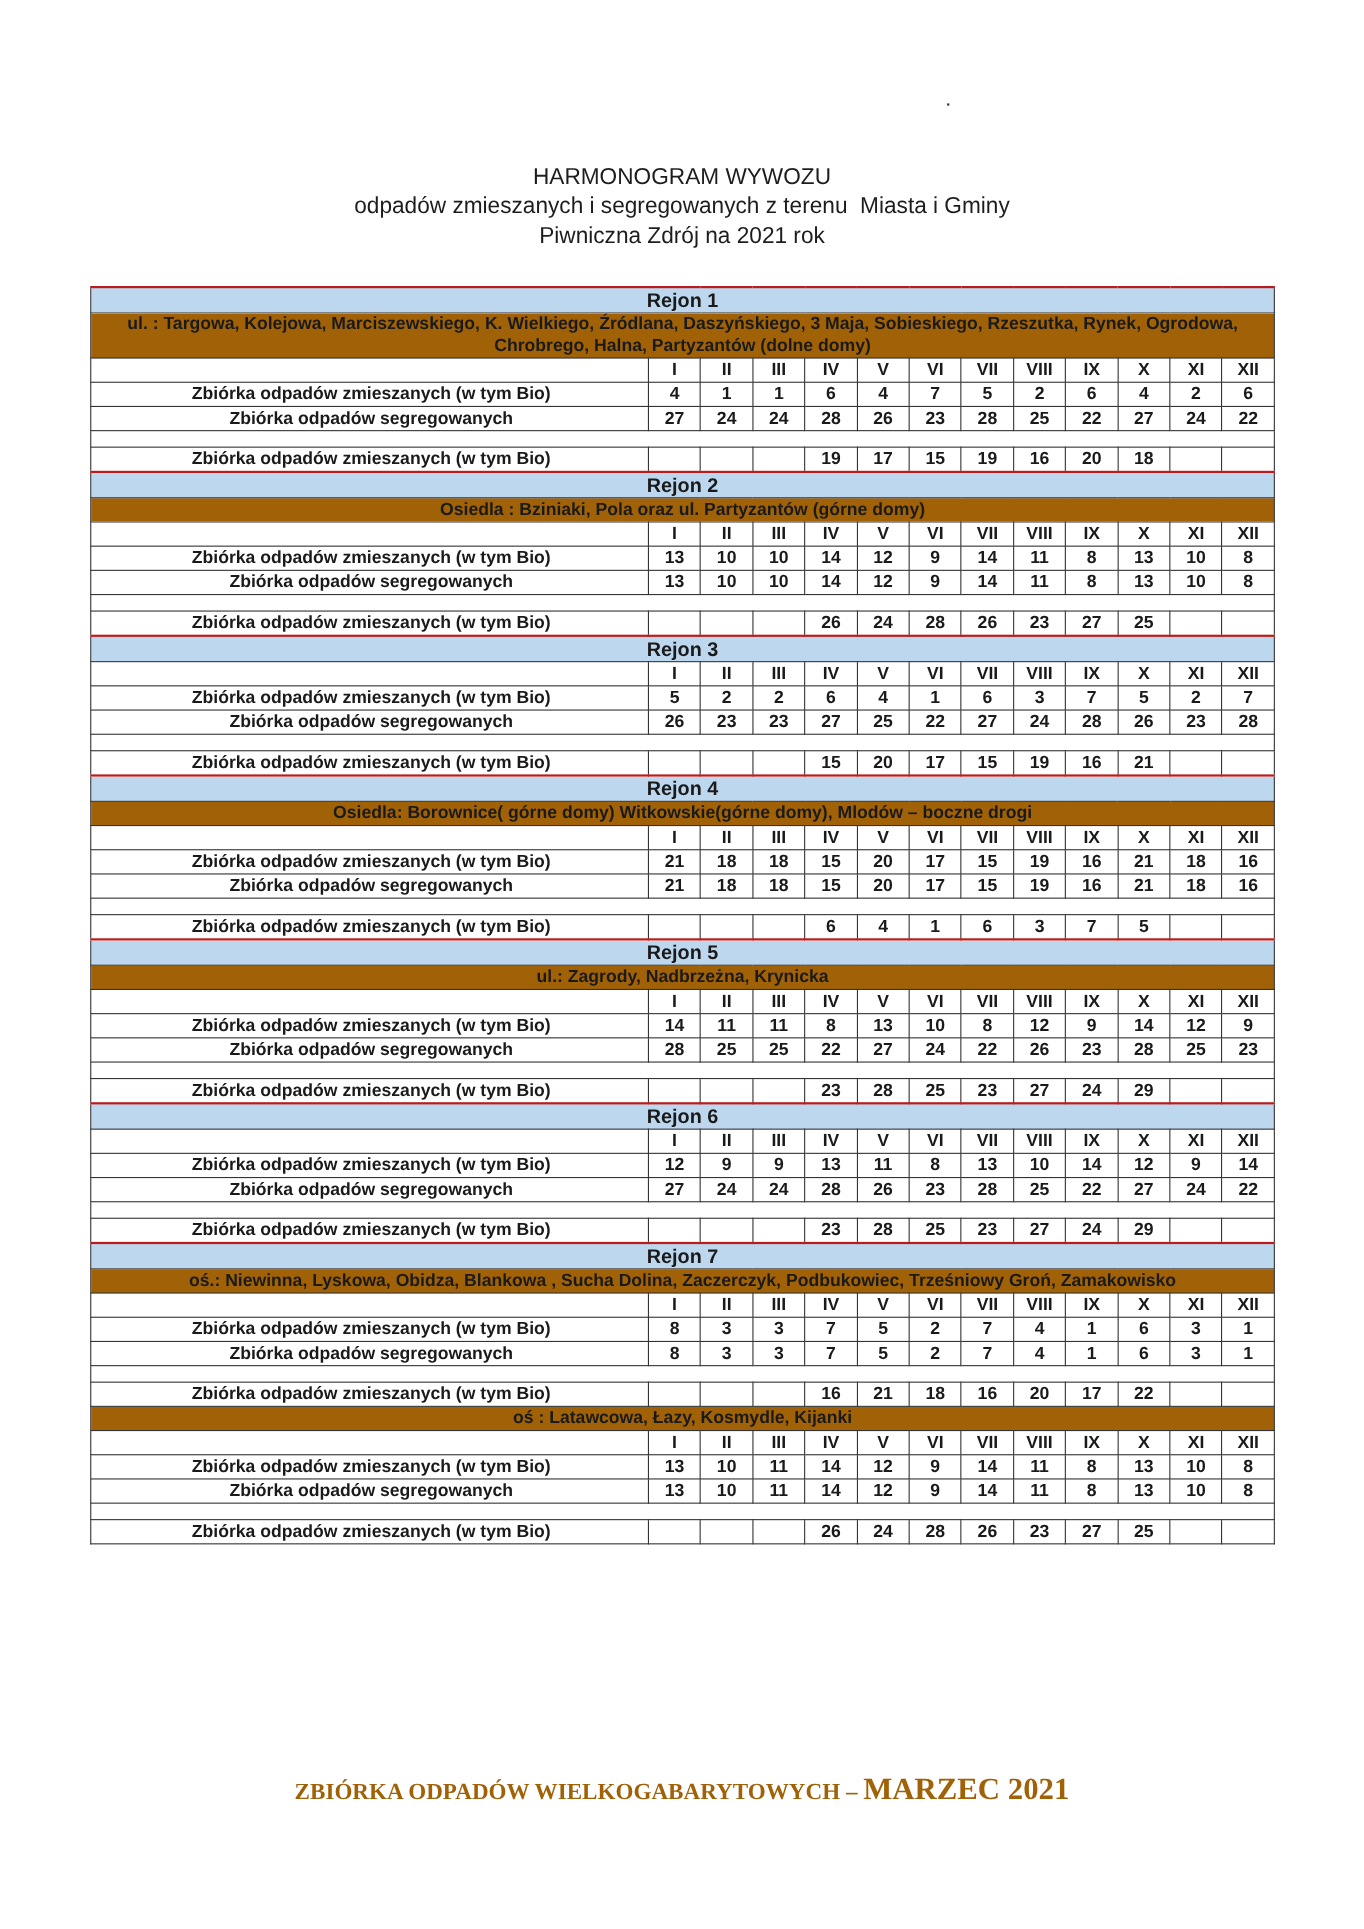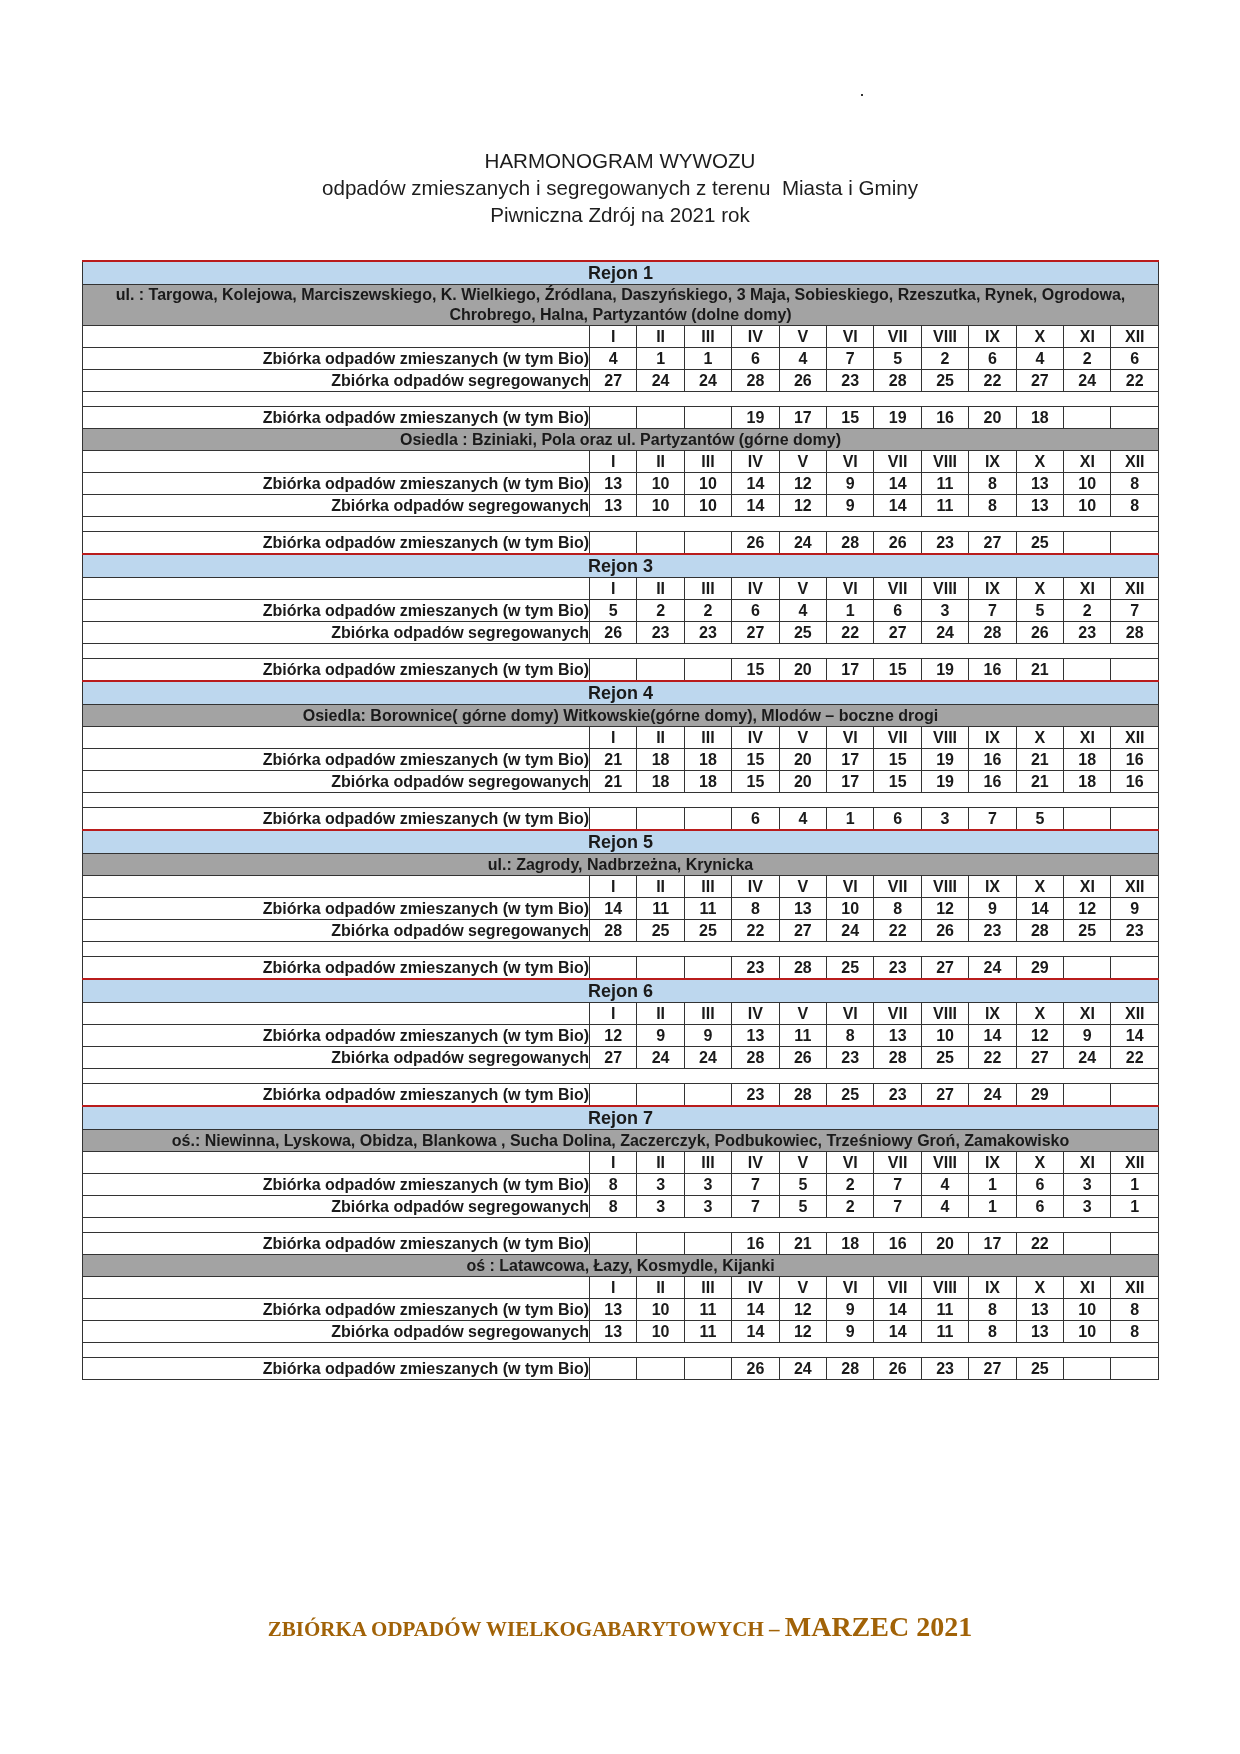--- a/index.html
+++ b/index.html
@@ -2,23 +2,23 @@
 <html><head>
 <meta charset="utf-8">
 <style>
   html, body { margin: 0; padding: 0; background: #ffffff; }
   body { width: 1240px; height: 1754px; position: relative; overflow: hidden; font-family: "Liberation Sans", sans-serif; color: #1a1a1a; }
   .dot { position: absolute; left: 861px; top: 94px; width: 2px; height: 2px; background: #333; }
   .title { position: absolute; left: 0; width: 1240px; top: 147px; text-align: center; font-family: "Liberation Sans", sans-serif; font-size: 21px; line-height: 27px; color: #1d1d1d; transform: scaleX(0.98); }
   .title div { white-space: pre; }
   table.sched { position: absolute; left: 82px; top: 260px; width: 1077px; border-collapse: collapse; table-layout: fixed; font-family: "Liberation Sans", sans-serif; font-size: 16px; }
   table.sched td { border: 1px solid #333; padding: 0; height: 21px; line-height: 21px; text-align: center; font-weight: bold; color: #1a1a1a; overflow: hidden; white-space: nowrap; }
-  table.sched td.label { text-align: right; padding-left: 3px; }
+  table.sched td.label { text-align: center; padding-left: 3px; }
   table.sched tr.rejon td { background: #bdd7ee; font-size: 18px; height: 22px; border-top: 2px solid #b91c1c; }
-  table.sched tr.streets td { background: #a3a3a3; font-size: 16px; line-height: 20px; white-space: normal; }
+  table.sched tr.streets td { background: #a16207; font-size: 16px; line-height: 20px; white-space: normal; }
   table.sched tr.spacer td { height: 14px; line-height: 14px; }
   table.sched tr.months td { font-weight: bold; }
   .footer { position: absolute; left: 0; width: 1240px; top: 1612px; text-align: center; font-family: "Liberation Serif", serif; font-weight: bold; color: #a16207; }
   .footer .l1 { font-size: 21px; line-height: 30px; }
   .footer .l1 .big { font-size: 28px; }
   .footer .l2 { font-size: 20px; line-height: 28px; }
 </style>
 </head>
 <body>
 
@@ -109,20 +109,23 @@
         <td>19</td>
         <td>17</td>
         <td>15</td>
         <td>19</td>
         <td>16</td>
         <td>20</td>
         <td>18</td>
         <td></td>
         <td></td>
       </tr>
+      <tr class="rejon">
+        <td colspan="13">Rejon 2</td>
+      </tr>
       <tr class="streets">
         <td colspan="13">Osiedla : Bziniaki, Pola oraz ul. Partyzantów (górne domy)</td>
       </tr>
       <tr class="months">
         <td></td>
         <td>I</td>
         <td>II</td>
         <td>III</td>
         <td>IV</td>
         <td>V</td>

